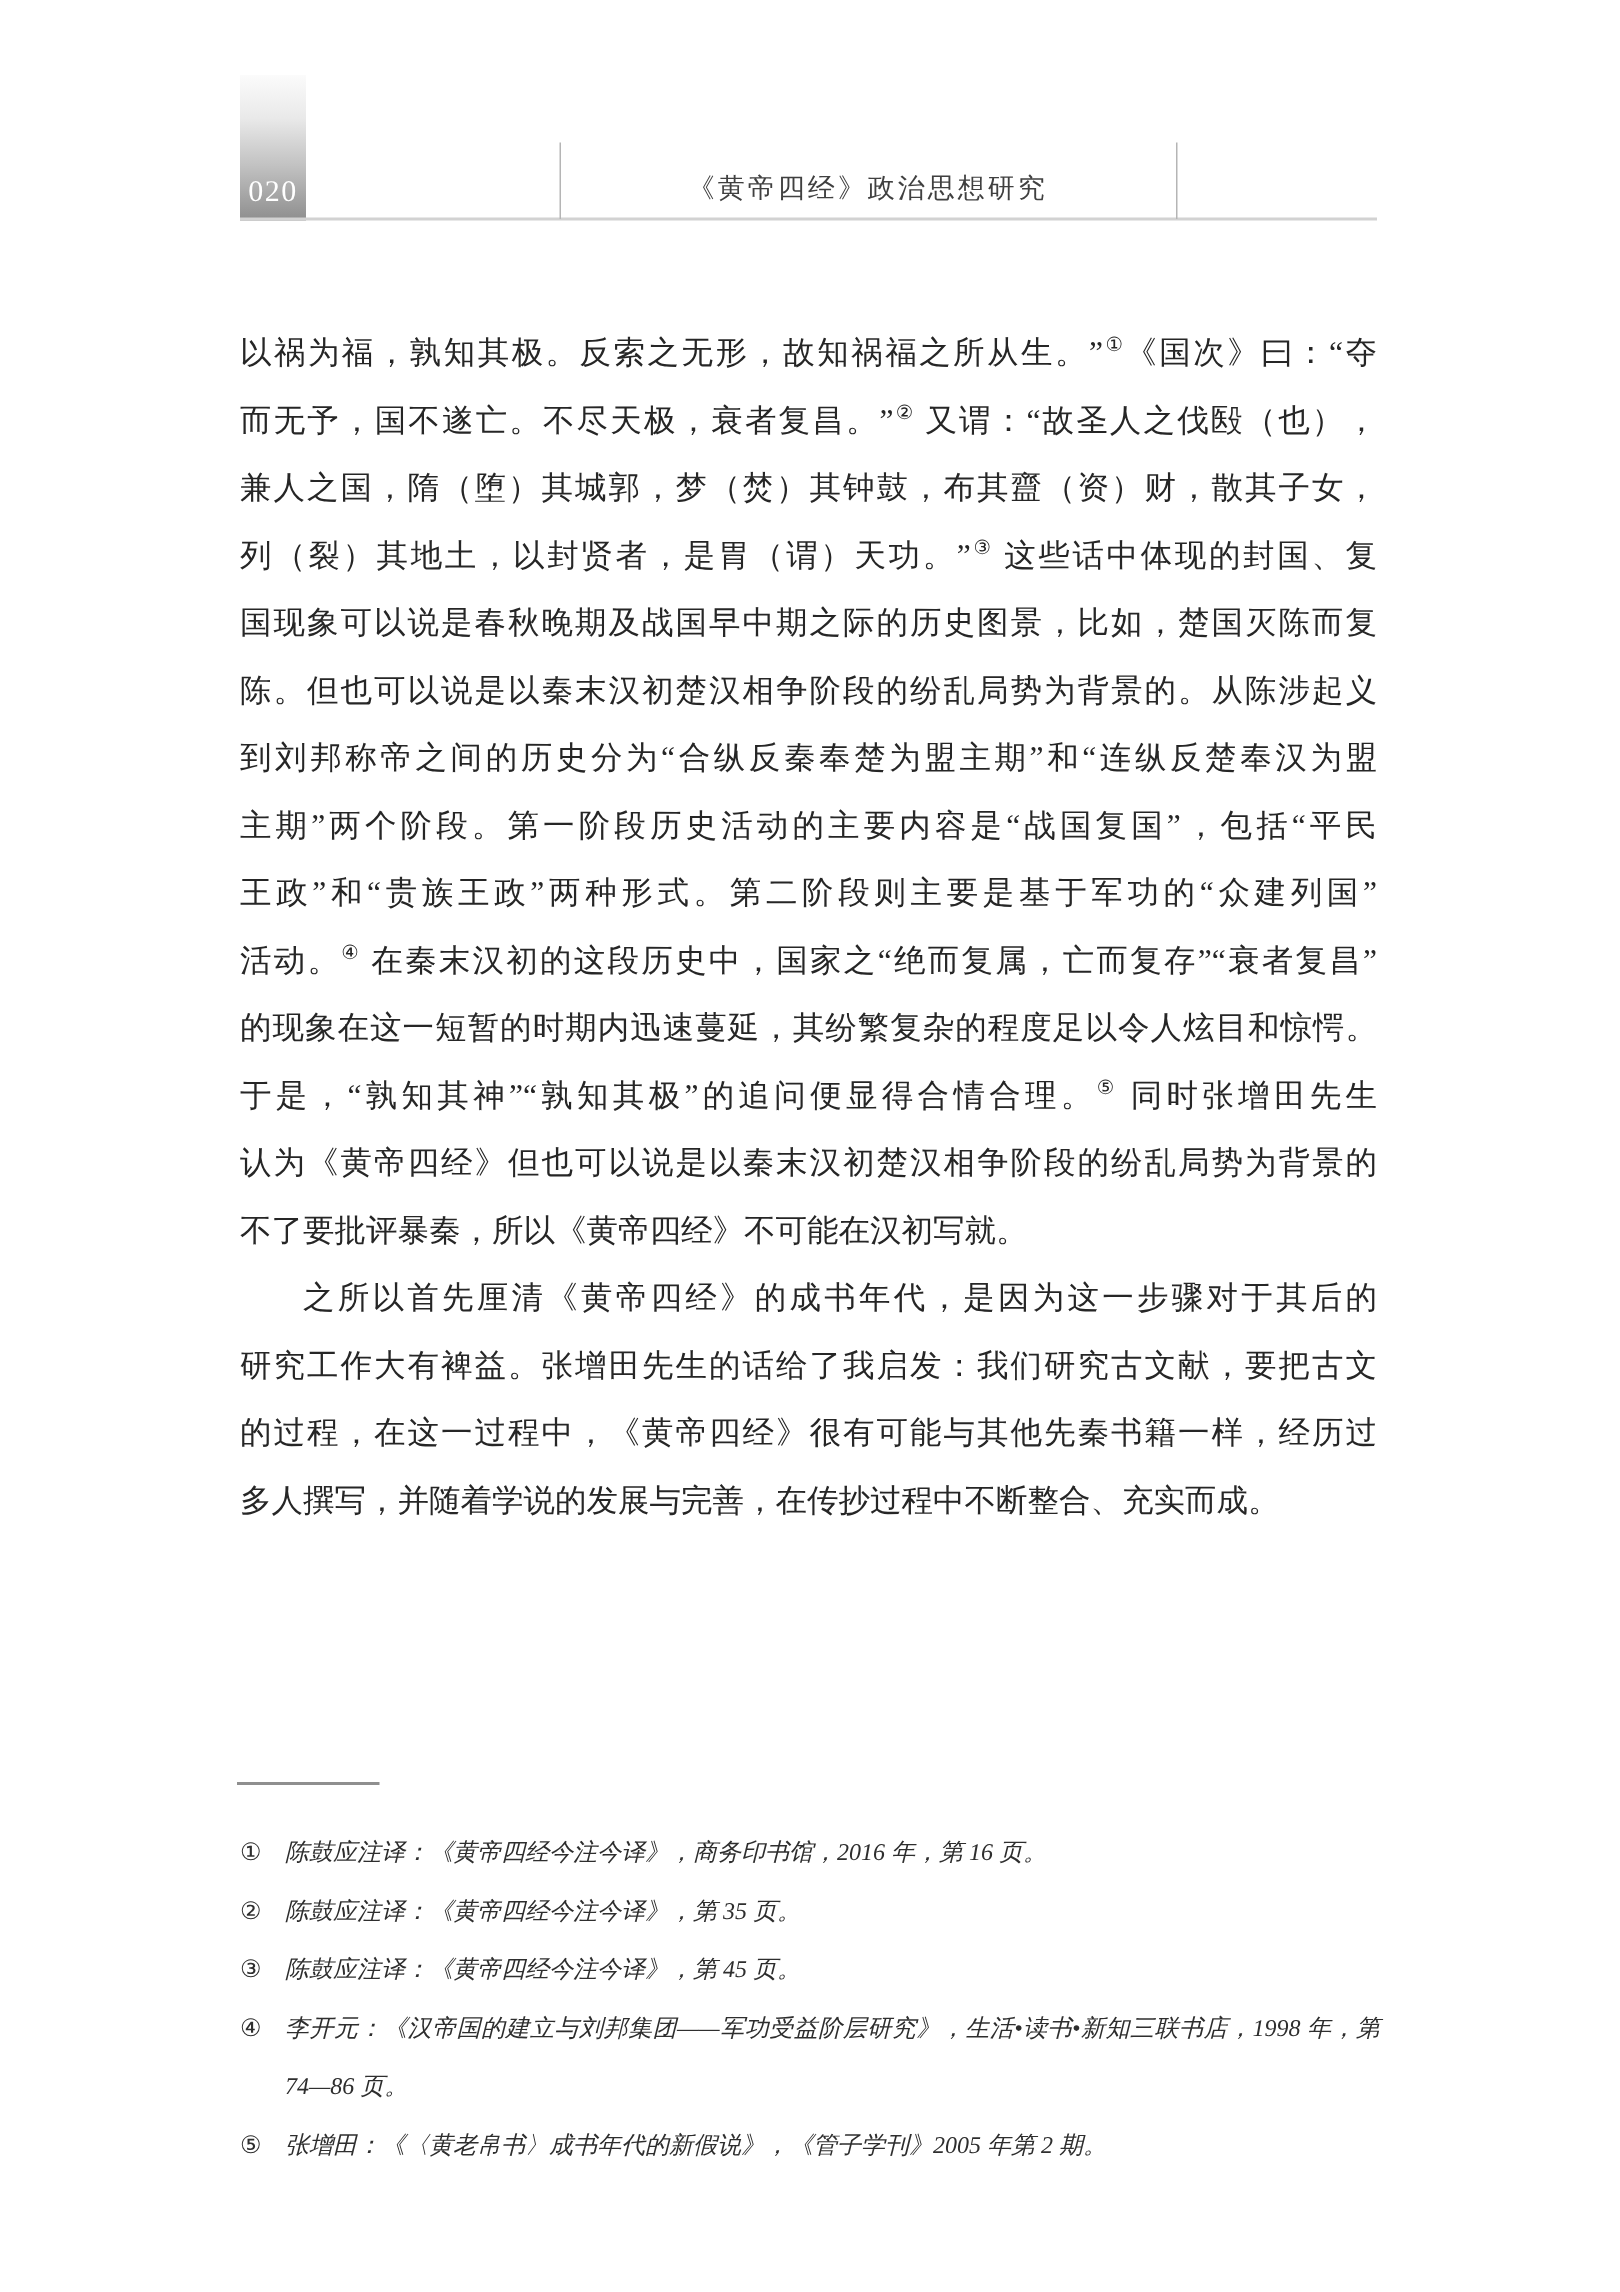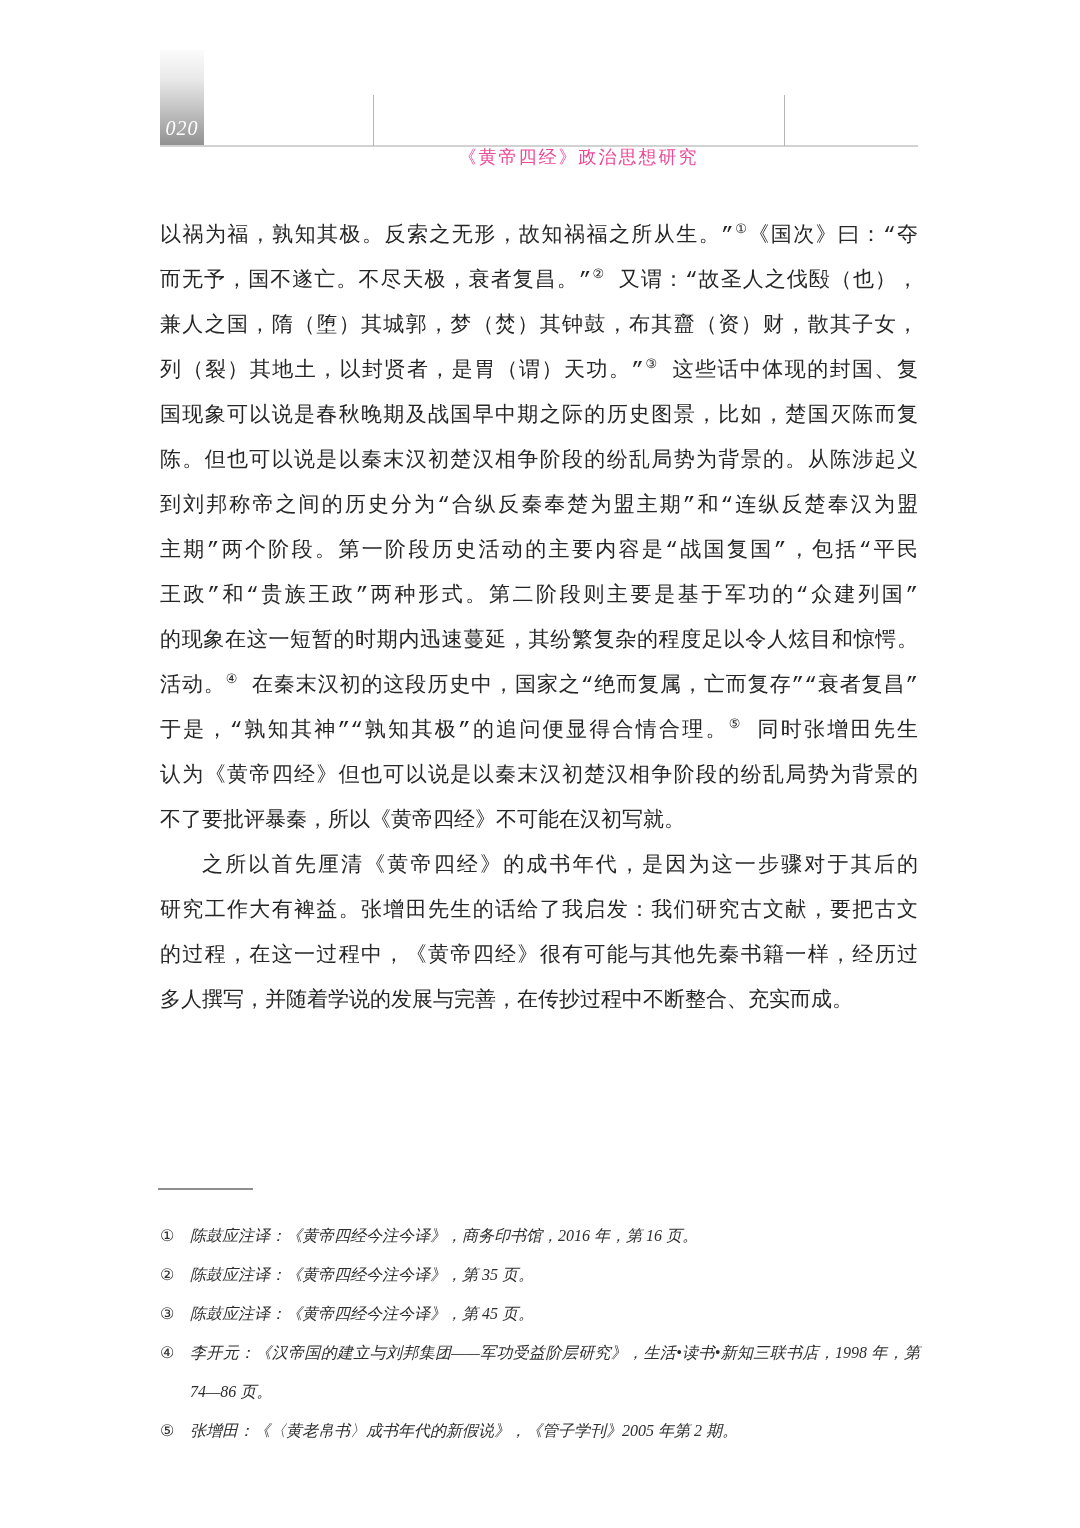--- a/index.html
+++ b/index.html
@@ -7,41 +7,41 @@
     position:relative;
     width:1080px;height:1528px;
     background:#ffffff;
     font-family:"Liberation Serif","DejaVu Serif",serif;
     overflow:hidden;
   }
   
   #pagenum-bar{
     position:absolute;left:160px;top:50px;width:44px;height:97px;
     background:linear-gradient(to bottom,#fbfbfb 0%,#e9e9e9 30%,#c2c2c2 62%,#8e8e8e 100%);
-    display:flex;align-items:flex-end;justify-content:center;font-style:italic;
+    display:flex;align-items:flex-end;justify-content:center;
   }
   #pagenum-bar .num{
     color:#ffffff;font-size:20px;line-height:1;padding-bottom:9px;letter-spacing:1px;
   }
   #header-rule{
     position:absolute;left:160px;top:145px;width:758px;height:2px;background:#d2d2d2;
   }
   .header-tick{
     position:absolute;top:95px;width:1px;height:51px;background:#b5b5b5;
   }
   #tick-left{left:373px;}
   #tick-right{left:784px;}
   #page-title{
     position:absolute;left:373px;top:113px;width:411px;
-    text-align:center;font-size:18px;color:#ec4899;letter-spacing:2px;margin-top:32px;
+    text-align:center;font-size:18px;color:#404040;letter-spacing:2px;
   }
   
   #body-text{
     position:absolute;left:160px;top:213px;width:758px;
-    font-size:21px;line-height:45px;color:#262626;font-family:Liberation Mono, monospace;
+    font-size:21px;line-height:45px;color:#262626;
   }
   .body-line{
     text-align:justify;text-align-last:justify;
     overflow:hidden;white-space:nowrap;
   }
   .body-line.last{text-align-last:left;}
   .body-line.indent{text-indent:2em;}
   .body-line sup{
     font-size:13px;line-height:0;vertical-align:super;letter-spacing:0;
   }
@@ -75,22 +75,22 @@
   <div id="body-text">
       <div class="body-line">以祸为福，孰知其极。反索之无形，故知祸福之所从生。”<sup>①</sup>《国次》曰：“夺</div>
       <div class="body-line">而无予，国不遂亡。不尽天极，衰者复昌。”<sup>②</sup> 又谓：“故圣人之伐殹（也），</div>
       <div class="body-line">兼人之国，隋（堕）其城郭，梦（焚）其钟鼓，布其齍（资）财，散其子女，</div>
       <div class="body-line">列（裂）其地土，以封贤者，是胃（谓）天功。”<sup>③</sup> 这些话中体现的封国、复</div>
       <div class="body-line">国现象可以说是春秋晚期及战国早中期之际的历史图景，比如，楚国灭陈而复</div>
       <div class="body-line">陈。但也可以说是以秦末汉初楚汉相争阶段的纷乱局势为背景的。从陈涉起义</div>
       <div class="body-line">到刘邦称帝之间的历史分为“合纵反秦奉楚为盟主期”和“连纵反楚奉汉为盟</div>
       <div class="body-line">主期”两个阶段。第一阶段历史活动的主要内容是“战国复国”，包括“平民</div>
       <div class="body-line">王政”和“贵族王政”两种形式。第二阶段则主要是基于军功的“众建列国”</div>
+      <div class="body-line">活动。<sup>④</sup> 在秦末汉初的这段历史中，国家之“绝而复属，亡而复存”“衰者复昌”</div>
       <div class="body-line">的现象在这一短暂的时期内迅速蔓延，其纷繁复杂的程度足以令人炫目和惊愕。</div>
-      <div class="body-line">活动。<sup>④</sup> 在秦末汉初的这段历史中，国家之“绝而复属，亡而复存”“衰者复昌”</div>
       <div class="body-line">于是，“孰知其神”“孰知其极”的追问便显得合情合理。<sup>⑤</sup> 同时张增田先生</div>
       <div class="body-line">认为《黄帝四经》但也可以说是以秦末汉初楚汉相争阶段的纷乱局势为背景的</div>
       <div class="body-line last">不了要批评暴秦，所以《黄帝四经》不可能在汉初写就。</div>
       <div class="body-line indent">之所以首先厘清《黄帝四经》的成书年代，是因为这一步骤对于其后的</div>
       <div class="body-line">研究工作大有裨益。张增田先生的话给了我启发：我们研究古文献，要把古文</div>
       <div class="body-line">的过程，在这一过程中，《黄帝四经》很有可能与其他先秦书籍一样，经历过</div>
       <div class="body-line last">多人撰写，并随着学说的发展与完善，在传抄过程中不断整合、充实而成。</div>
     </div>
 
   <div id="footnote-sep"></div>

